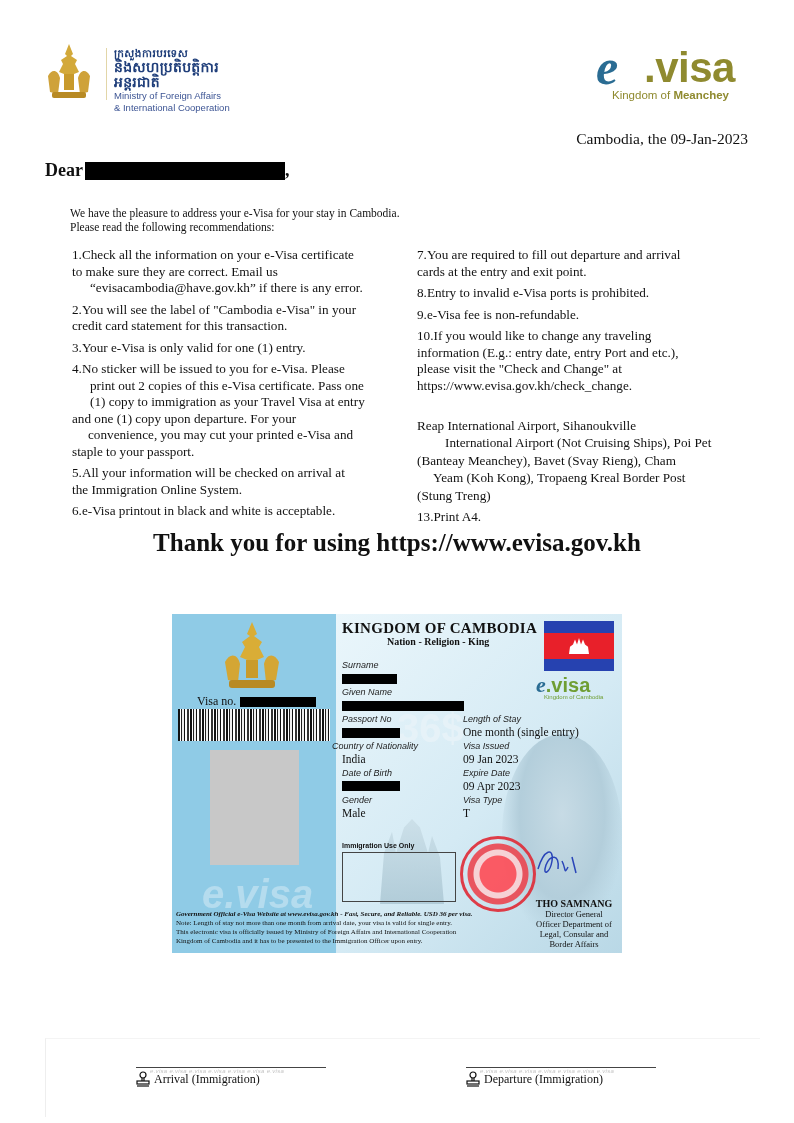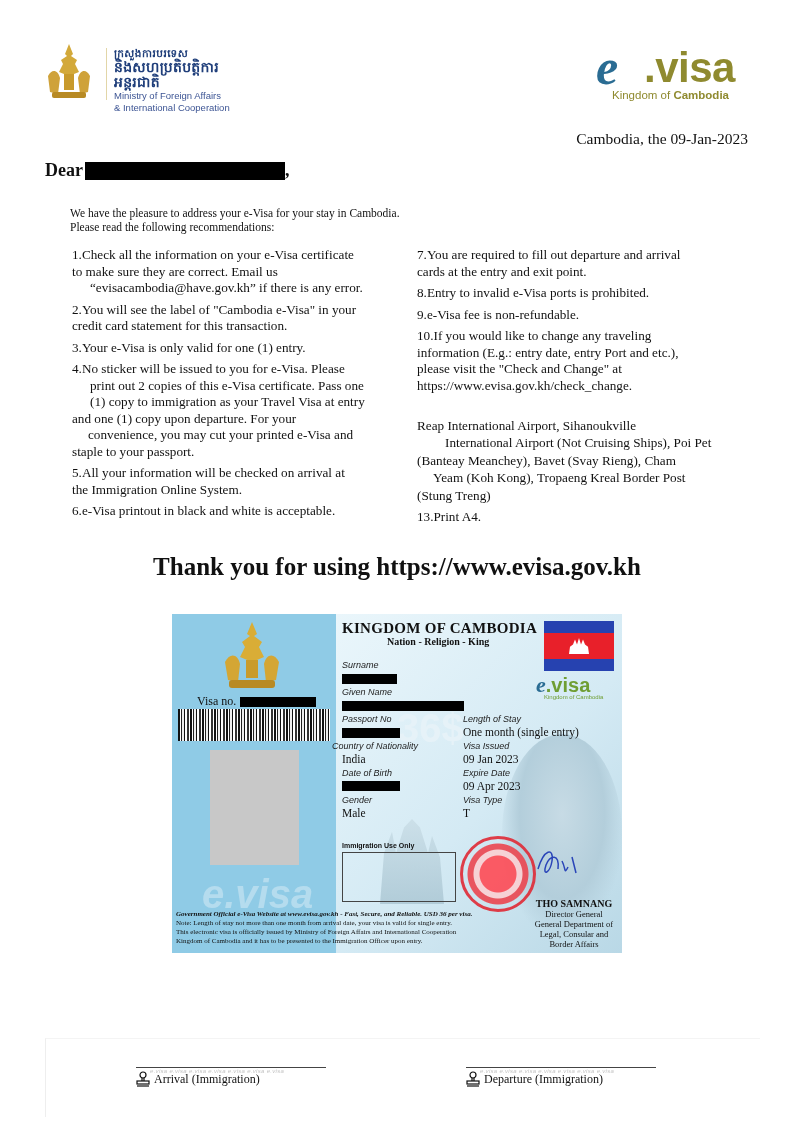--- a/index.html
+++ b/index.html
@@ -22,21 +22,21 @@
   .dear { left:45px; top:160px; font-size:18px; font-weight:bold; display:flex; align-items:center; }
   .redact { background:#000; display:inline-block; }
   .intro { left:70px; top:206px; font-size:11.5px; line-height:14px; }
   .col { font-size:13.2px; line-height:16.5px; }
   .col p { margin:0 0 5px 0; }
   .col .ind { padding-left:18px; display:block; }
   .col .ind2 { padding-left:28px; display:block; }
   .col .ind3 { padding-left:16px; display:block; }
   .col-left { left:72px; top:247px; width:330px; }
   .col-right { left:417px; top:247px; width:335px; }
-  .thanks { left:0; width:794px; top:553px; text-align:center; font-size:25px; font-weight:bold; }
+  .thanks { left:0; width:794px; top:529px; text-align:center; font-size:25px; font-weight:bold; }
   
   .card { left:172px; top:614px; width:450px; height:339px; background:#d8ecf5; overflow:hidden; }
   .card-left { left:0; top:0; width:164px; height:339px; background:#8fcbe6; }
   .card-right-bg { left:164px; top:0; width:286px; height:339px; background:linear-gradient(135deg,#eaf6fb 0%, #d4eaf4 55%, #b9d8e6 100%); }
   .buddha { left:330px; top:120px; width:120px; height:200px; border-radius:50% 50% 30% 30%; background:radial-gradient(ellipse at 50% 40%, #c7dbe5 0%, #b3cedb 50%, rgba(179,206,219,0) 75%); }
   .temple { left:200px; top:205px; width:80px; height:85px; background:linear-gradient(#c9dde6,#a9c5d2); clip-path:polygon(10% 100%,15% 40%,25% 15%,30% 40%,40% 10%,50% 0%,60% 10%,70% 40%,75% 20%,85% 45%,90% 100%); opacity:0.8; }
   .card-emblem { left:48px; top:6px; width:64px; height:74px; }
   .visano { left:25px; top:80px; font-size:12px; color:#111; display:flex; align-items:center; gap:4px; }
   .barcode { left:6px; top:95px; width:152px; height:32px; background:repeating-linear-gradient(90deg,#111 0 2px,#fff 2px 3px,#222 3px 4px,#eee 4px 6px,#111 6px 7px,#fff 7px 9px,#333 9px 11px,#fff 11px 12px); }
   .photo { left:38px; top:136px; width:89px; height:115px; background:#c8c8c8; }
@@ -87,21 +87,21 @@
     <div class="khmer1">ក្រសួងការបរទេស</div>
     <div class="khmer2">និងសហប្រតិបត្តិការអន្តរជាតិ</div>
     <div class="mofa-en">Ministry of Foreign Affairs</div>
     <div class="mofa-en">&amp; International Cooperation</div>
   </div>
 </div>
 
 <div class="abs evisa-logo">
   <span class="evisa-e">e</span>
   <span class="evisa-word">.visa</span>
-  <div class="evisa-sub"><span>Kingdom of </span><b>Cambodia</b></div>
+  <div class="evisa-sub"><span>Kingdom of </span><b>Meanchey</b></div>
 </div>
 
 <div class="abs date-line">Cambodia, the 09-Jan-2023</div>
 
 <div class="abs dear">
   <span>Dear</span>
   <span class="redact" style="width:200px;height:18px;margin-left:2px;"></span>
   <span>,</span>
 </div>
 
@@ -237,21 +237,21 @@
   <div class="abs imm-box"></div>
 
   <div class="abs stamp"></div>
   <svg class="abs sig" viewBox="0 0 50 50">
     <path d="M6 30 C12 10 22 8 20 22 C18 34 10 38 14 26 C18 16 28 14 26 30 M30 22 C34 30 32 36 36 28 M40 18 L44 34" stroke="#2a45b8" stroke-width="1.5" fill="none"></path>
   </svg>
 
   <div class="abs signer">
     <b>THO SAMNANG</b><br>
     <span>Director General</span><br>
-    <span>General Department of</span><br>
+    <span>Officer Department of</span><br>
     <span>Legal, Consular and</span><br>
     <span>Border Affairs</span>
   </div>
 
   <div class="abs notes">
     <div class="gov">Government Official e-Visa Website at www.evisa.gov.kh - Fast, Secure, and Reliable. USD 36 per visa.</div>
     <div>Note: Length of stay not more than one month from arrival date, your visa is valid for single entry.</div>
     <div>This electronic visa is officially issued by Ministry of Foreign Affairs and International Cooperation</div>
     <div>Kingdom of Cambodia and it has to be presented to the Immigration Officer upon entry.</div>
   </div>

